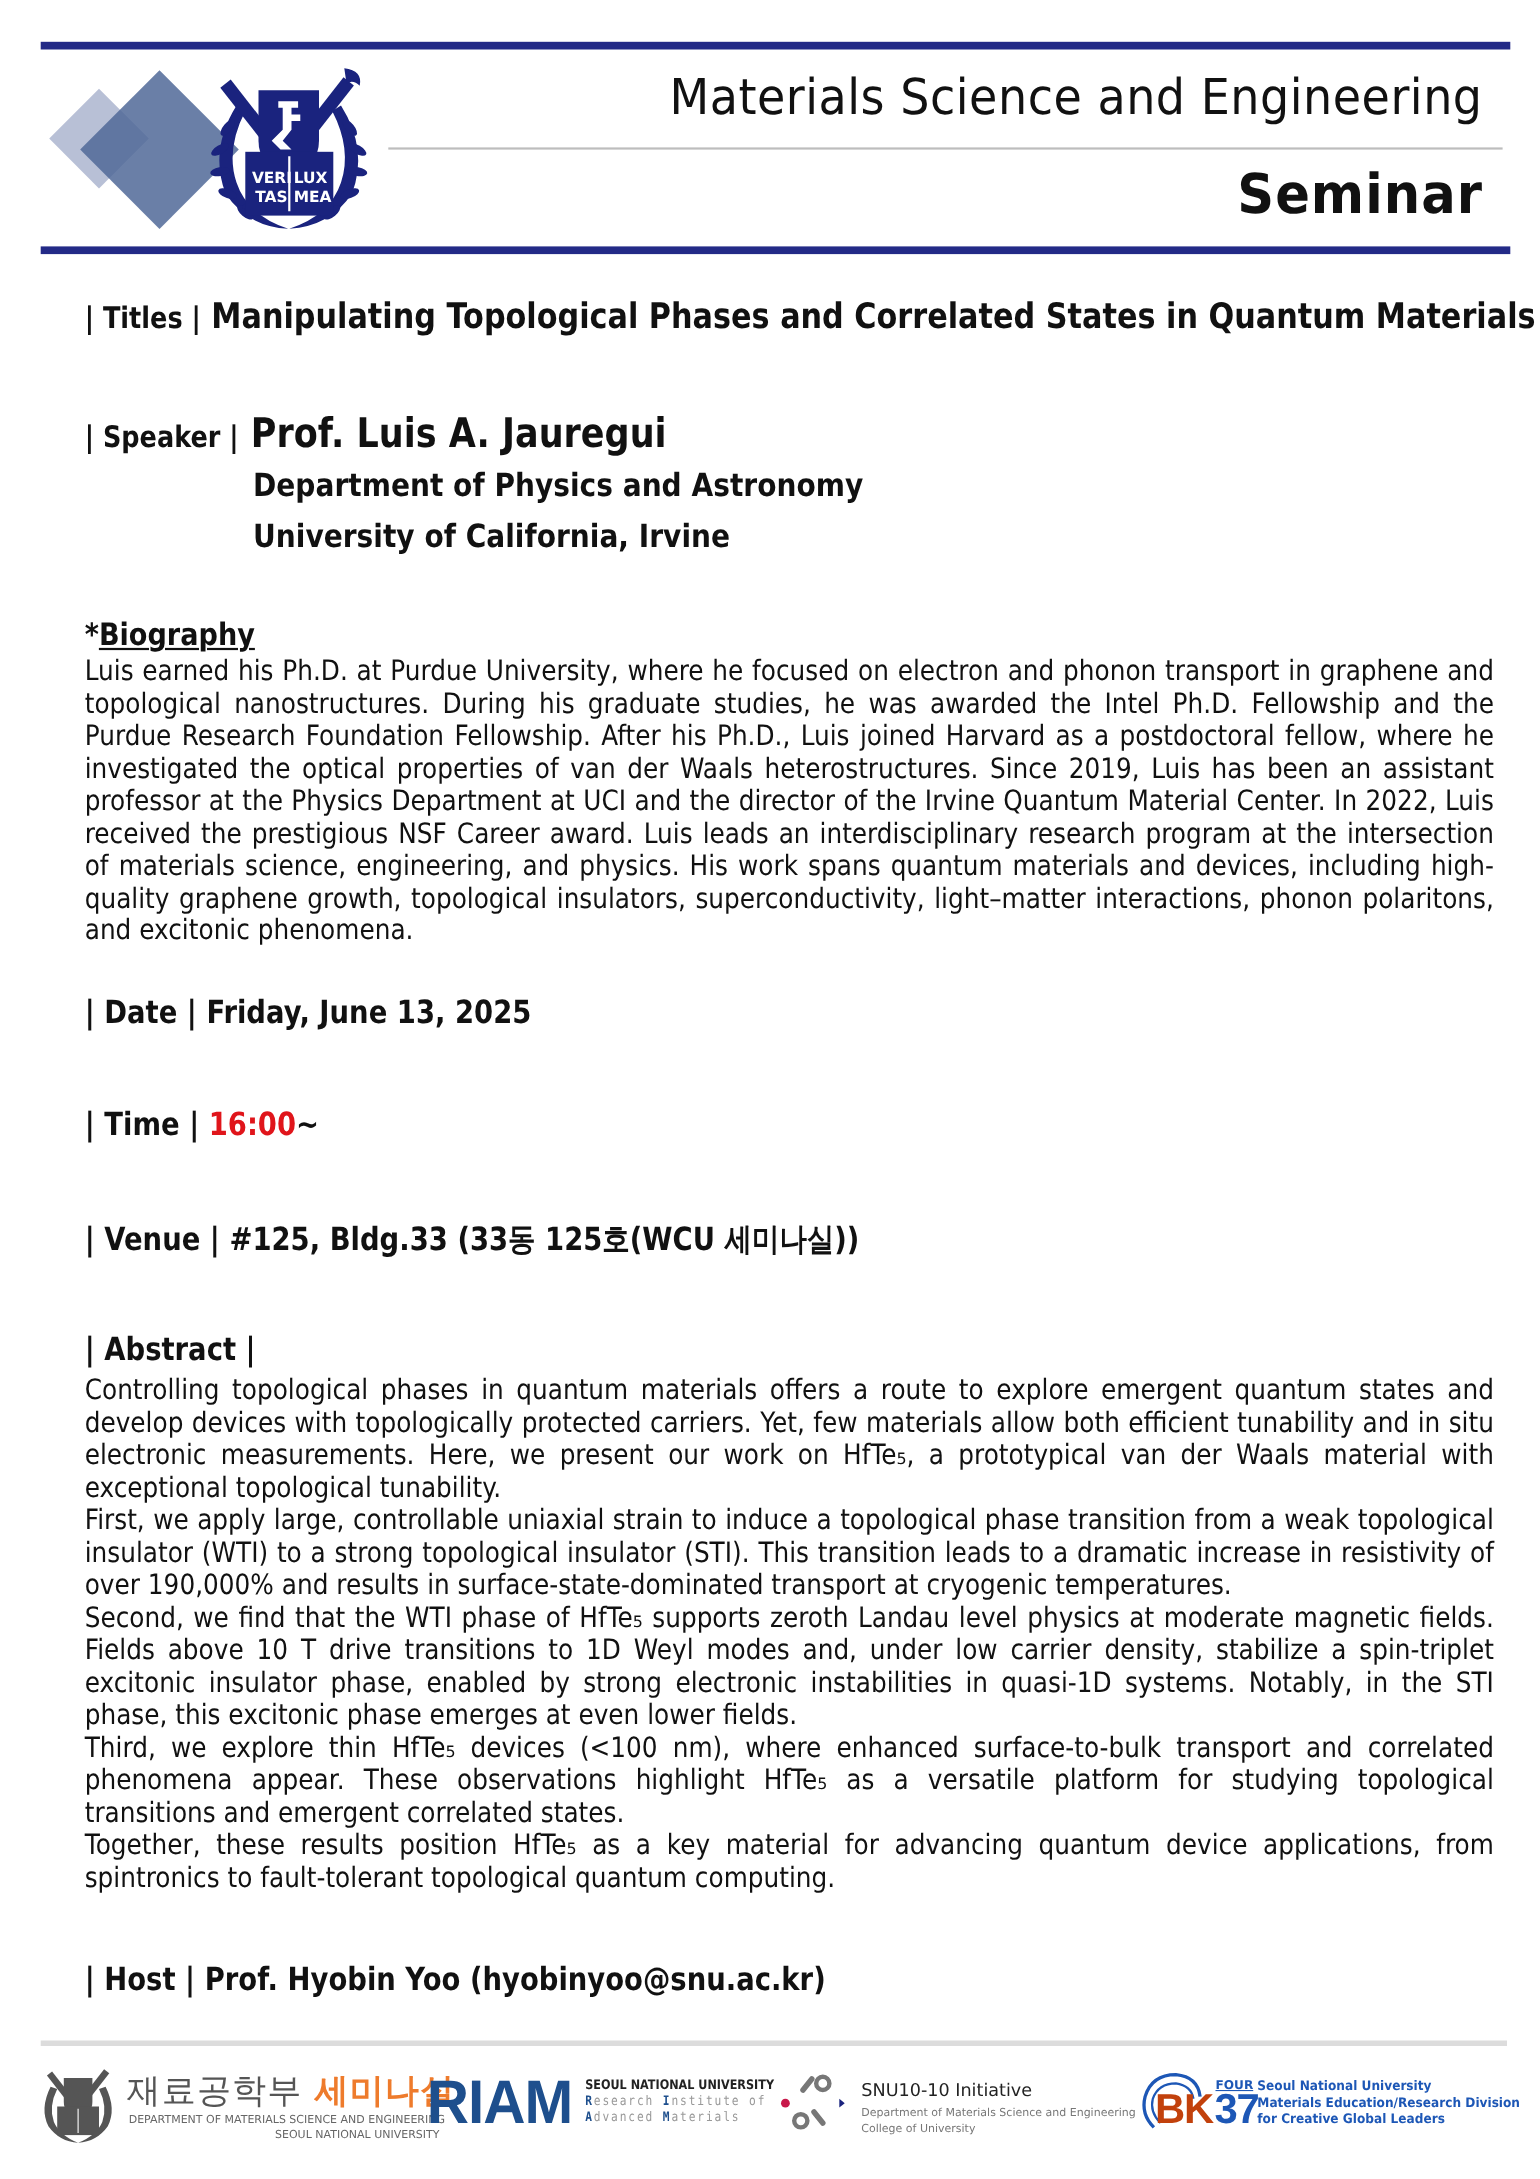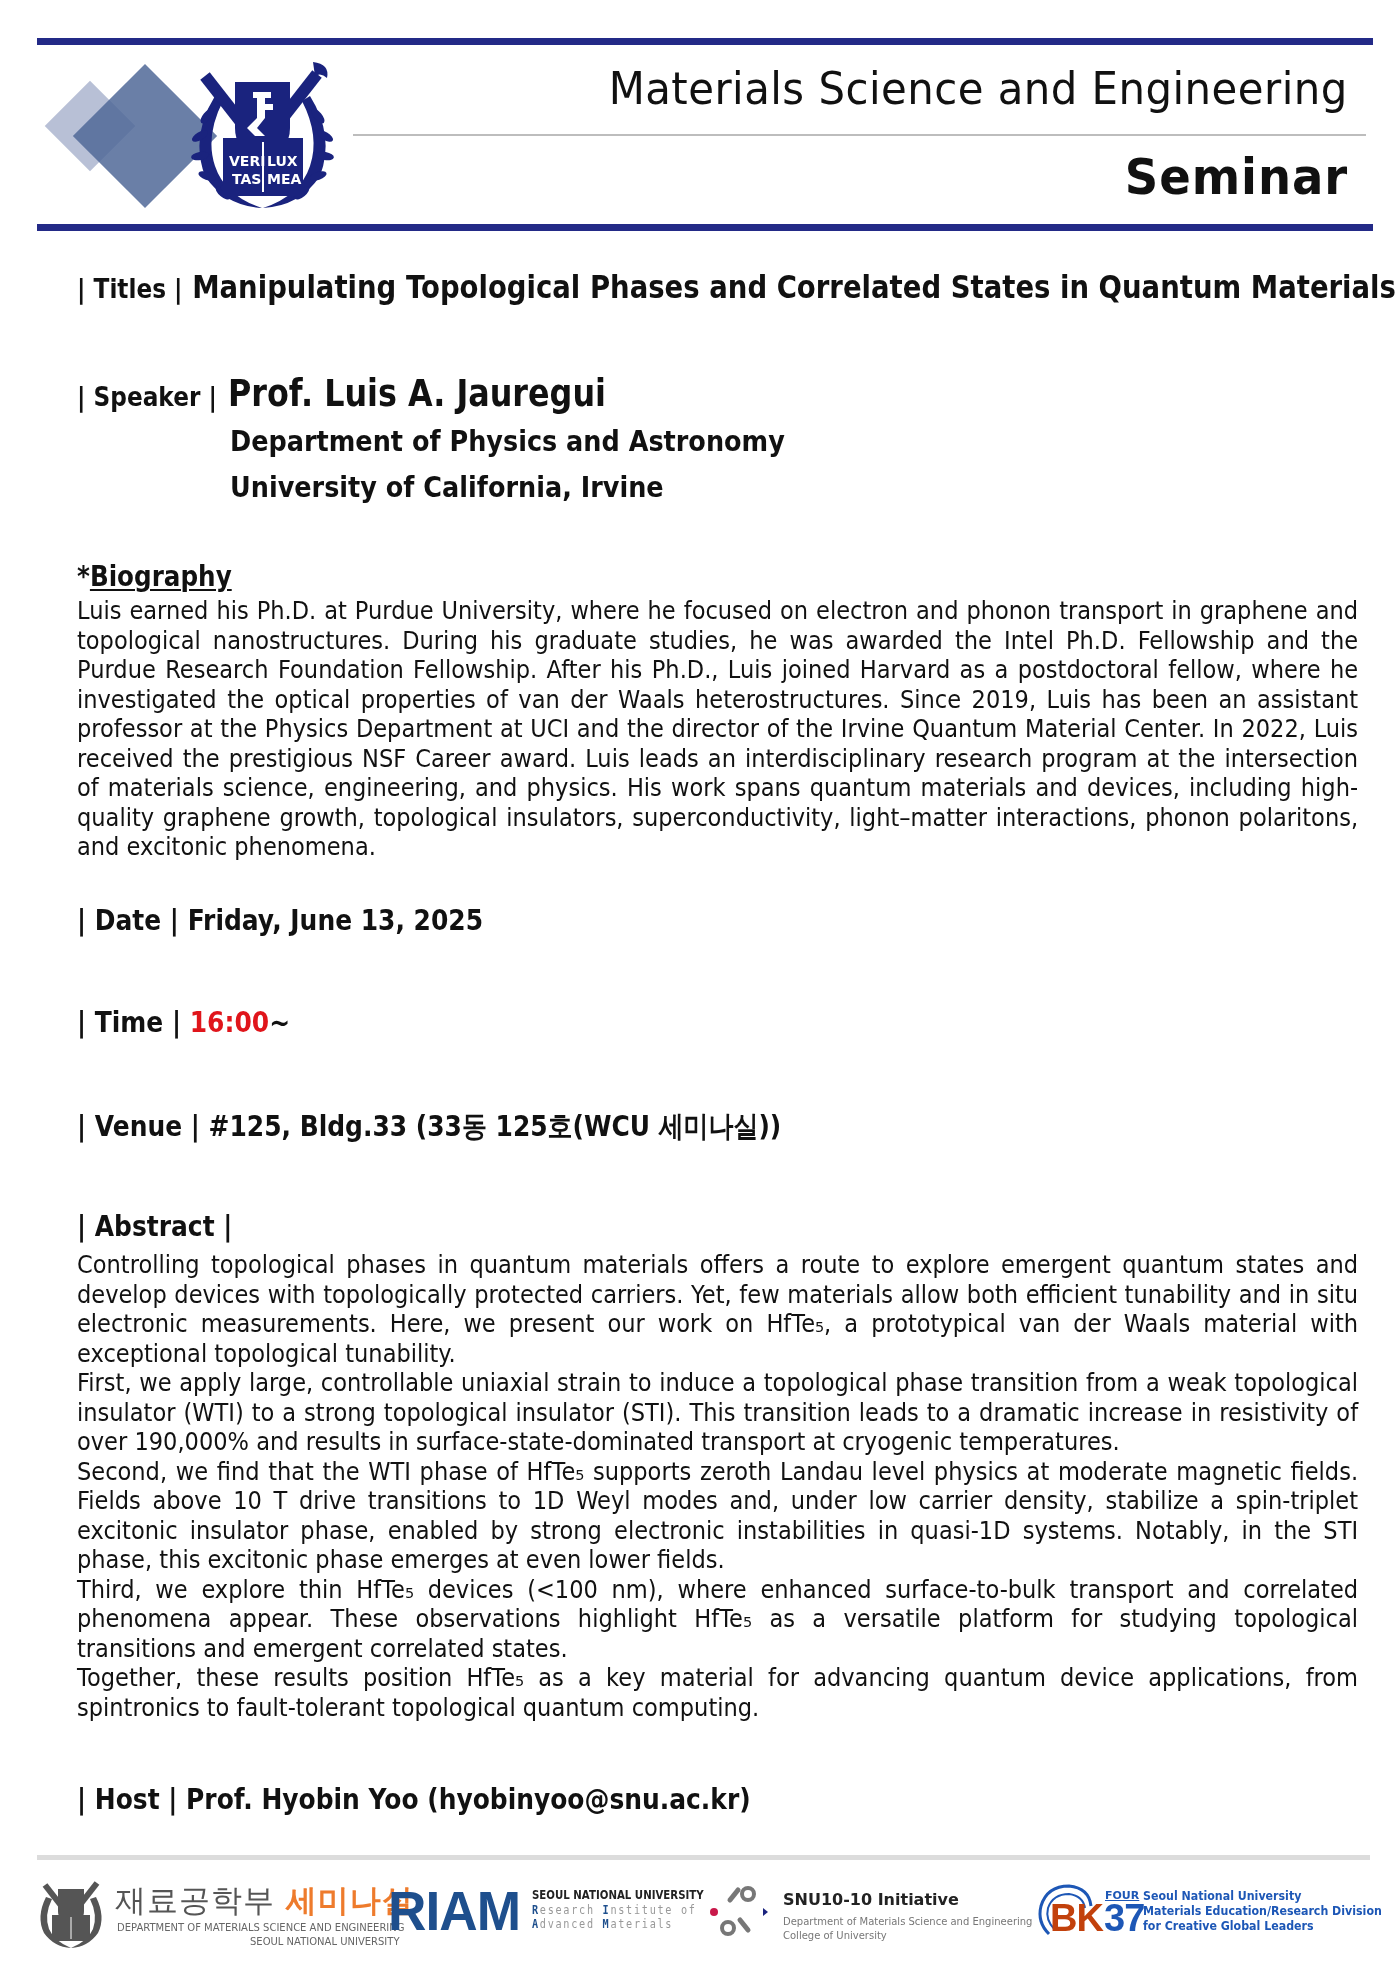--- a/index.html
+++ b/index.html
@@ -68,21 +68,21 @@
   .snu-kr .orange { color: #ee7b2c; font-weight: 700; }
   .snu-en1 { position: absolute; left: 117px; top: 1922px; font-size: 10px; color: #666; white-space: nowrap; }
   .snu-en2 { position: absolute; left: 250px; top: 1936px; font-size: 10px; color: #666; white-space: nowrap; }
   .riam { position: absolute; left: 388px; top: 1878px; font-family: "Liberation Sans", sans-serif; font-size: 56px; font-weight: 700; color: #1e4f8d; letter-spacing: -1px; transform: scaleX(0.95); transform-origin: left; }
   .riam-sub1 { position: absolute; left: 532px; top: 1888px; font-size: 12px; font-weight: 700; color: #222; white-space: nowrap; transform: scaleX(0.85); transform-origin: left; }
   .riam-sub2, .riam-sub3 { position: absolute; left: 532px; font-family: "DejaVu Sans Mono", monospace; font-size: 12px; color: #999; letter-spacing: 2px; white-space: nowrap; transform: scaleX(0.85); transform-origin: left; }
   .riam-sub2 { top: 1903px; }
   .riam-sub3 { top: 1917px; }
   .riam-sub2 b, .riam-sub3 b { color: #1e4f8d; }
   .io-logo { position: absolute; left: 708px; top: 1880px; width: 60px; height: 60px; }
-  .i10-title { position: absolute; left: 783px; top: 1890px; font-size: 16px; font-weight: 700; color: #222; white-space: nowrap; }
+  .i10-title { position: absolute; left: 783px; top: 1890px; font-size: 16px; font-weight: 400; color: #222; white-space: nowrap; }
   .i10-sub1 { position: absolute; left: 783px; top: 1916px; font-size: 10px; color: #777; white-space: nowrap; }
   .i10-sub2 { position: absolute; left: 783px; top: 1930px; font-size: 10px; color: #777; white-space: nowrap; }
   .bk-logo { position: absolute; left: 1035px; top: 1882px; width: 60px; height: 56px; }
   .bk-text { position: absolute; left: 1050px; top: 1897px; font-family: "Liberation Sans", sans-serif; font-size: 38px; font-weight: 700; color: #c2410c; letter-spacing: -1px; }
   .bk-21 { position: absolute; left: 1104px; top: 1897px; font-family: "Liberation Sans", sans-serif; font-size: 38px; font-weight: 700; color: #1d57b6; letter-spacing: -1px; }
   .bk-four { position: absolute; left: 1105px; top: 1889px; font-size: 11px; font-weight: 700; color: #1d57b6; text-decoration: underline; }
   .bk-l1, .bk-l2, .bk-l3 { position: absolute; left: 1143px; font-size: 12px; font-weight: 700; color: #1d57b6; white-space: nowrap; transform: scaleX(0.92); transform-origin: left; }
   .bk-l1 { top: 1889px; }
   .bk-l2 { top: 1904px; }
   .bk-l3 { top: 1919px; }

